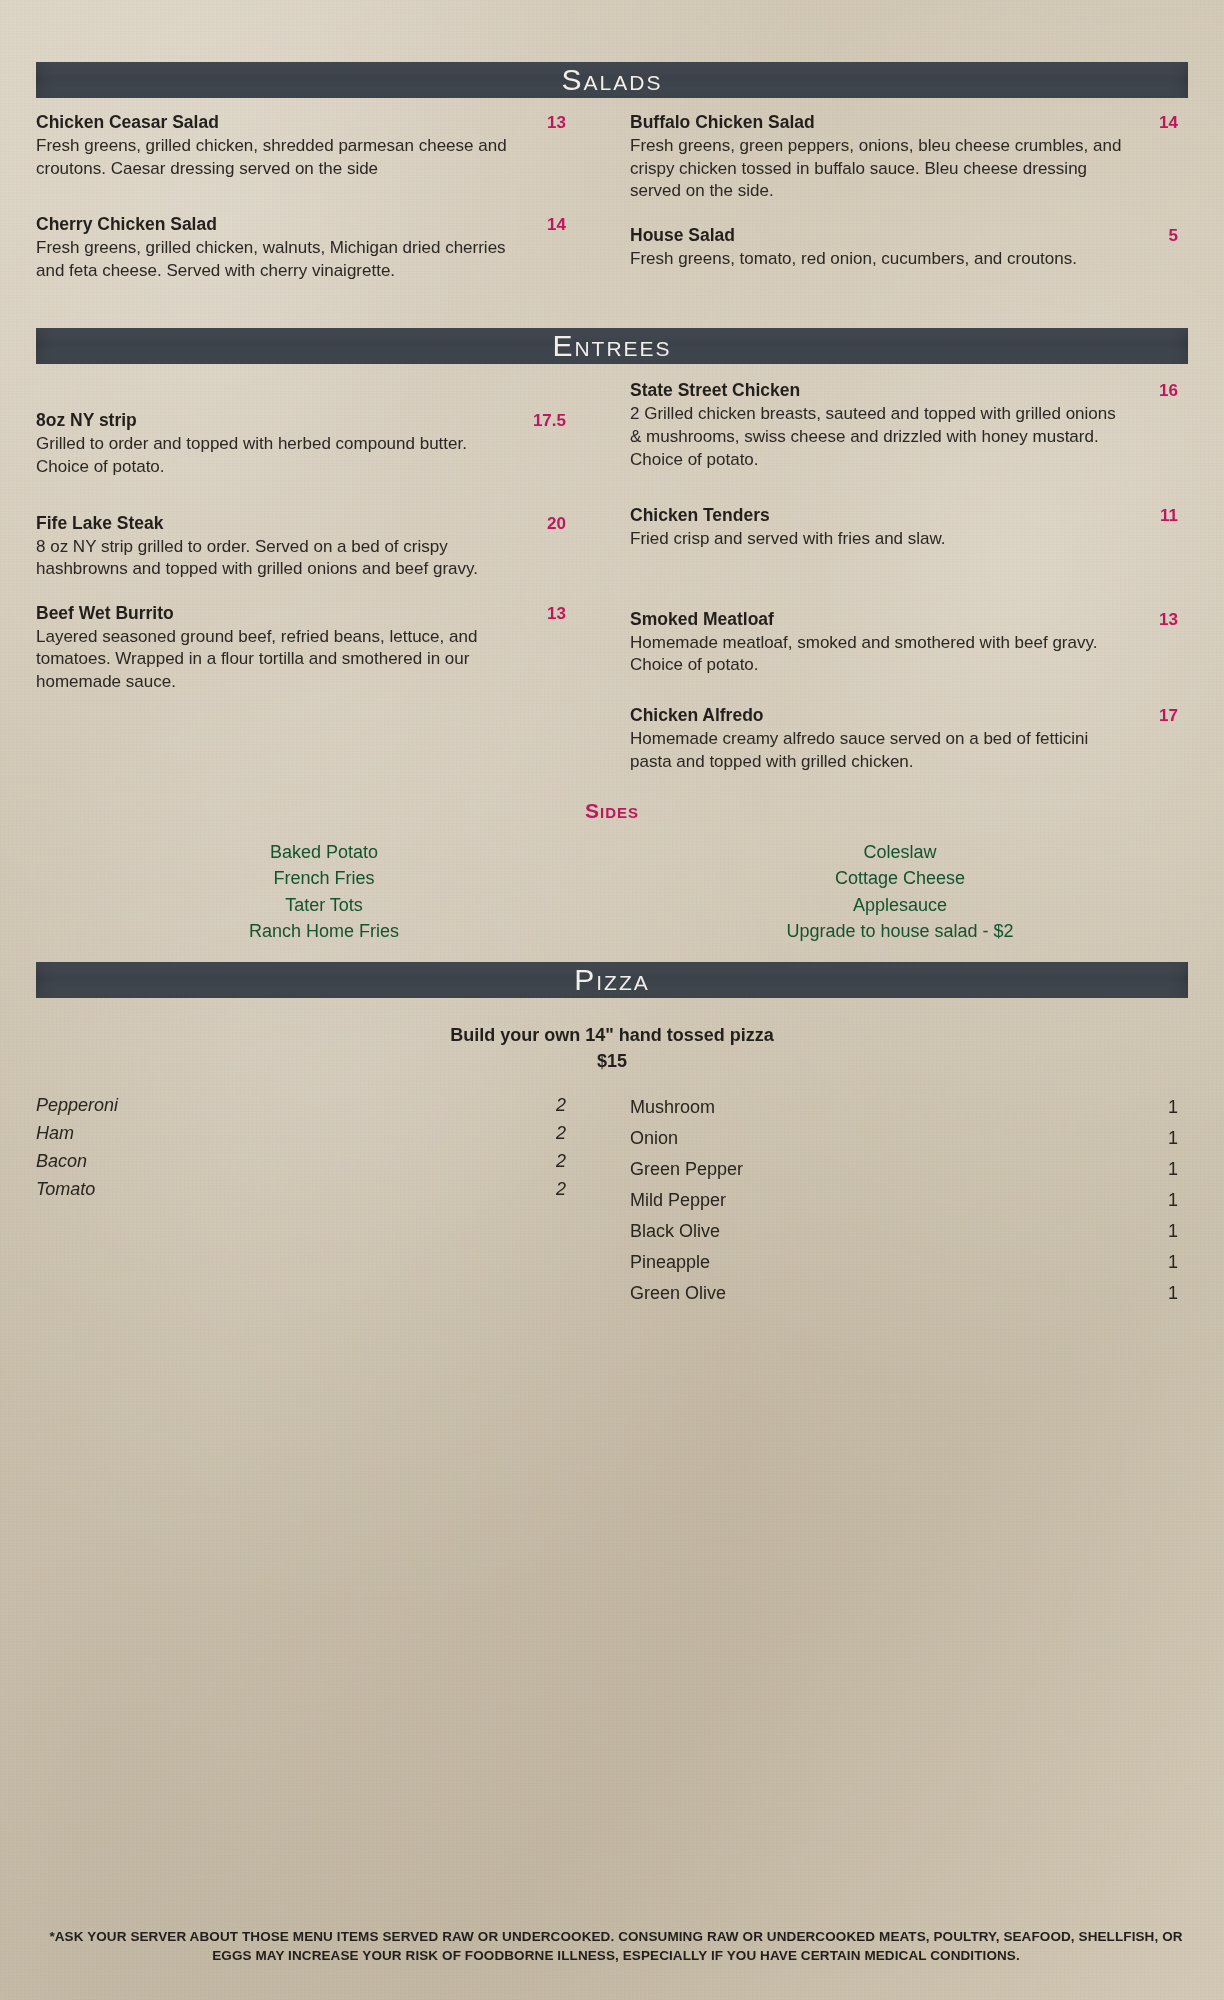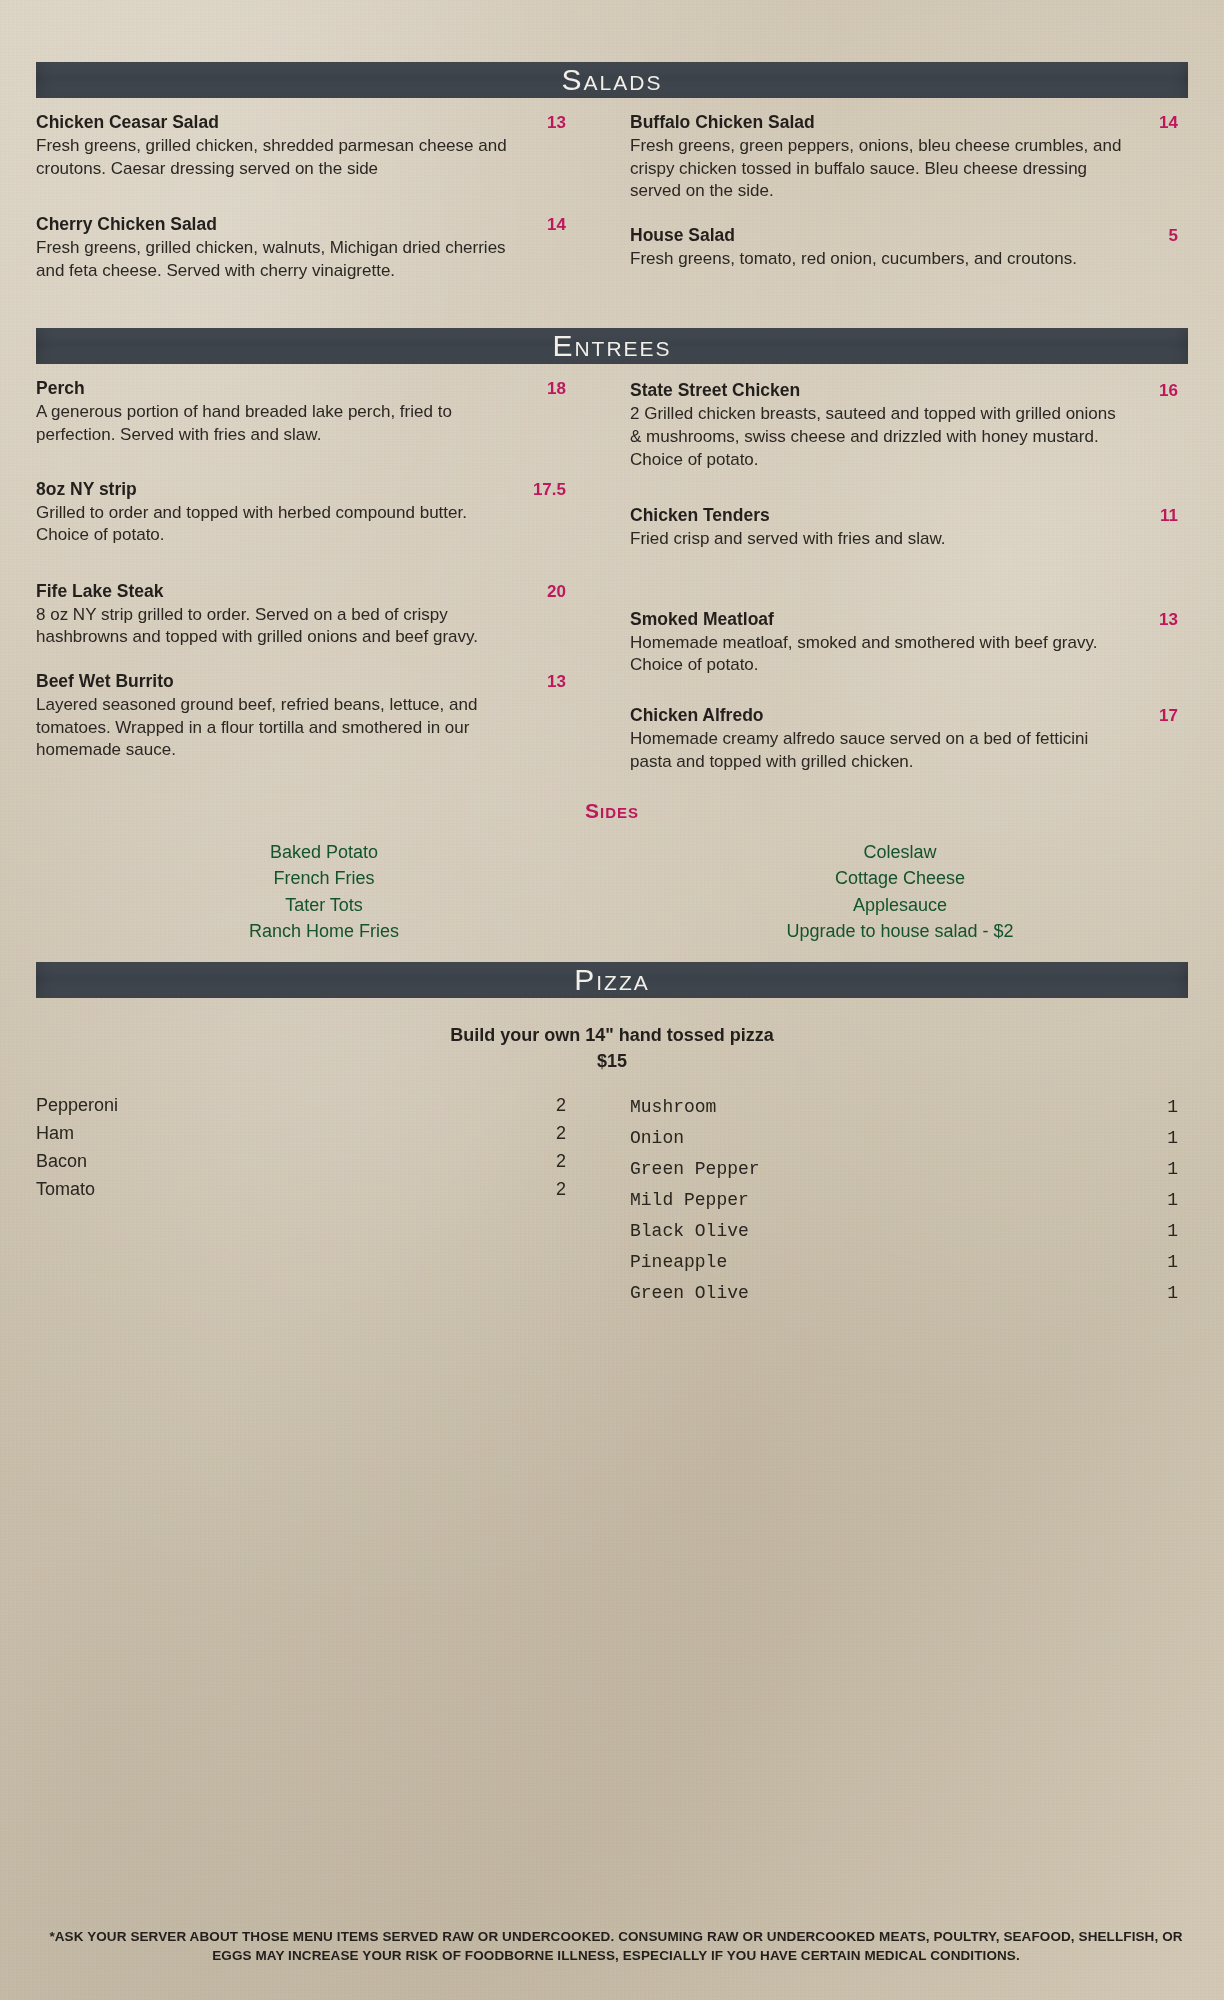--- a/index.html
+++ b/index.html
@@ -136,32 +136,32 @@
     font-size: 18px;
     color: #221f1c;
     margin-top: 24px;
     line-height: 1.45;
   }
   .topping-cols {
     display: flex;
     margin-top: 18px;
   }
   .t-col { width: 50%; box-sizing: border-box; }
-  .t-col.left { padding-right: 46px; }
+  .t-col.left { padding-right: 46px; font-style: italic; }
   .t-col.right { padding-left: 18px; padding-right: 10px; }
   .topping {
     display: flex;
     align-items: baseline;
     font-size: 18px;
     color: #29251f;
     line-height: 1.55;
   }
   .topping .t-name { flex: 1; }
   .topping .t-price { min-width: 46px; text-align: right; }
-  .t-col.right .topping { line-height: 1.72; font-family: Liberation Mono, monospace; }
+  .t-col.right .topping { line-height: 1.72; }
 
   .disclaimer {
     position: absolute;
     left: 44px;
     right: 36px;
     bottom: 96px;
     text-align: center;
     font-size: 13.5px;
     letter-spacing: .1px;
     line-height: 1.45;
@@ -224,27 +224,20 @@
     </div>
   </div>
 
   <div class="banner" style="margin-top:24px;">
     <span>Entrees</span>
   </div>
 
   <div class="cols">
     <div class="col left">
 
-      <div class="item">
-        <div class="item-head">
-          <div class="item-name">Perch</div>
-          <div class="item-price">18</div>
-        </div>
-        <div class="item-desc">A generous portion of hand breaded lake perch, fried to perfection. Served with fries and slaw.</div>
-      </div>
 
       <div class="item" style="margin-top:32px;">
         <div class="item-head">
           <div class="item-name">8oz NY strip</div>
           <div class="item-price">17.5</div>
         </div>
         <div class="item-desc">Grilled to order and topped with herbed compound butter. Choice of potato.</div>
       </div>
 
       <div class="item" style="margin-top:34px;">

